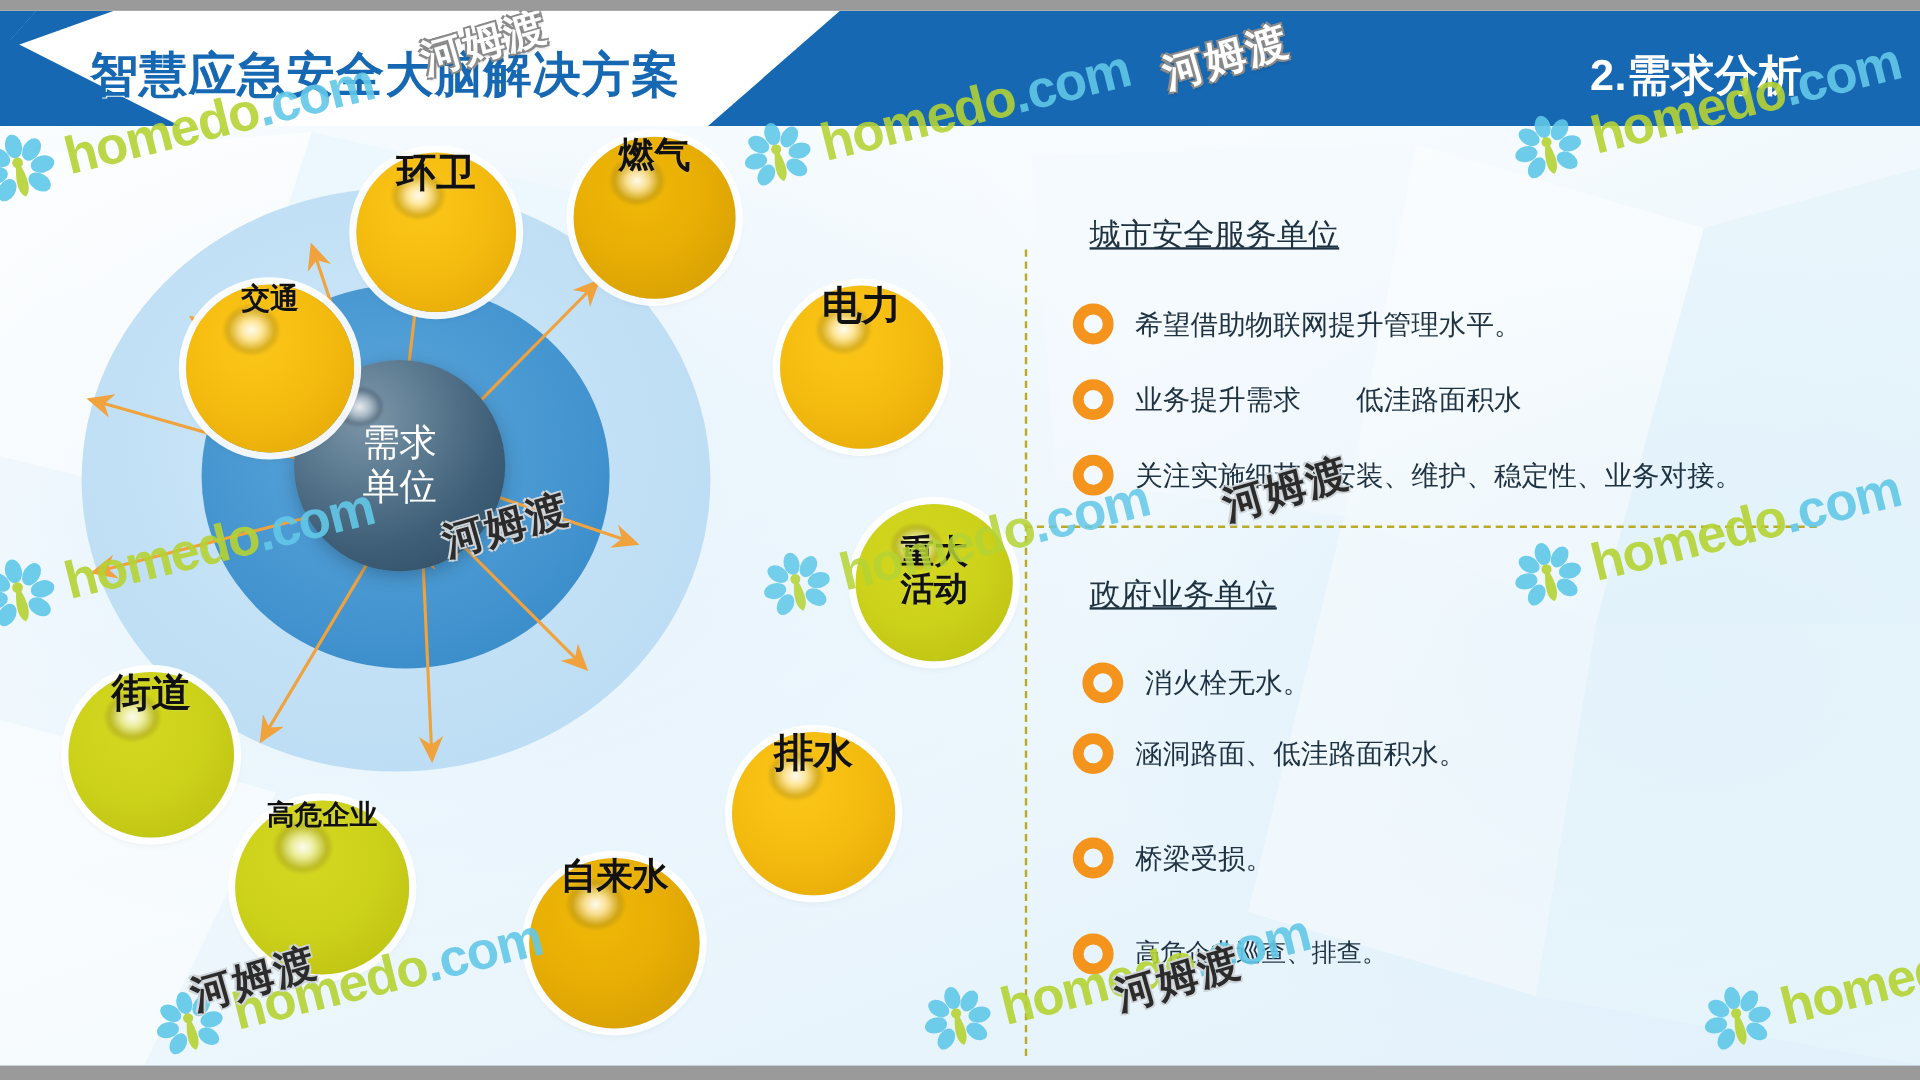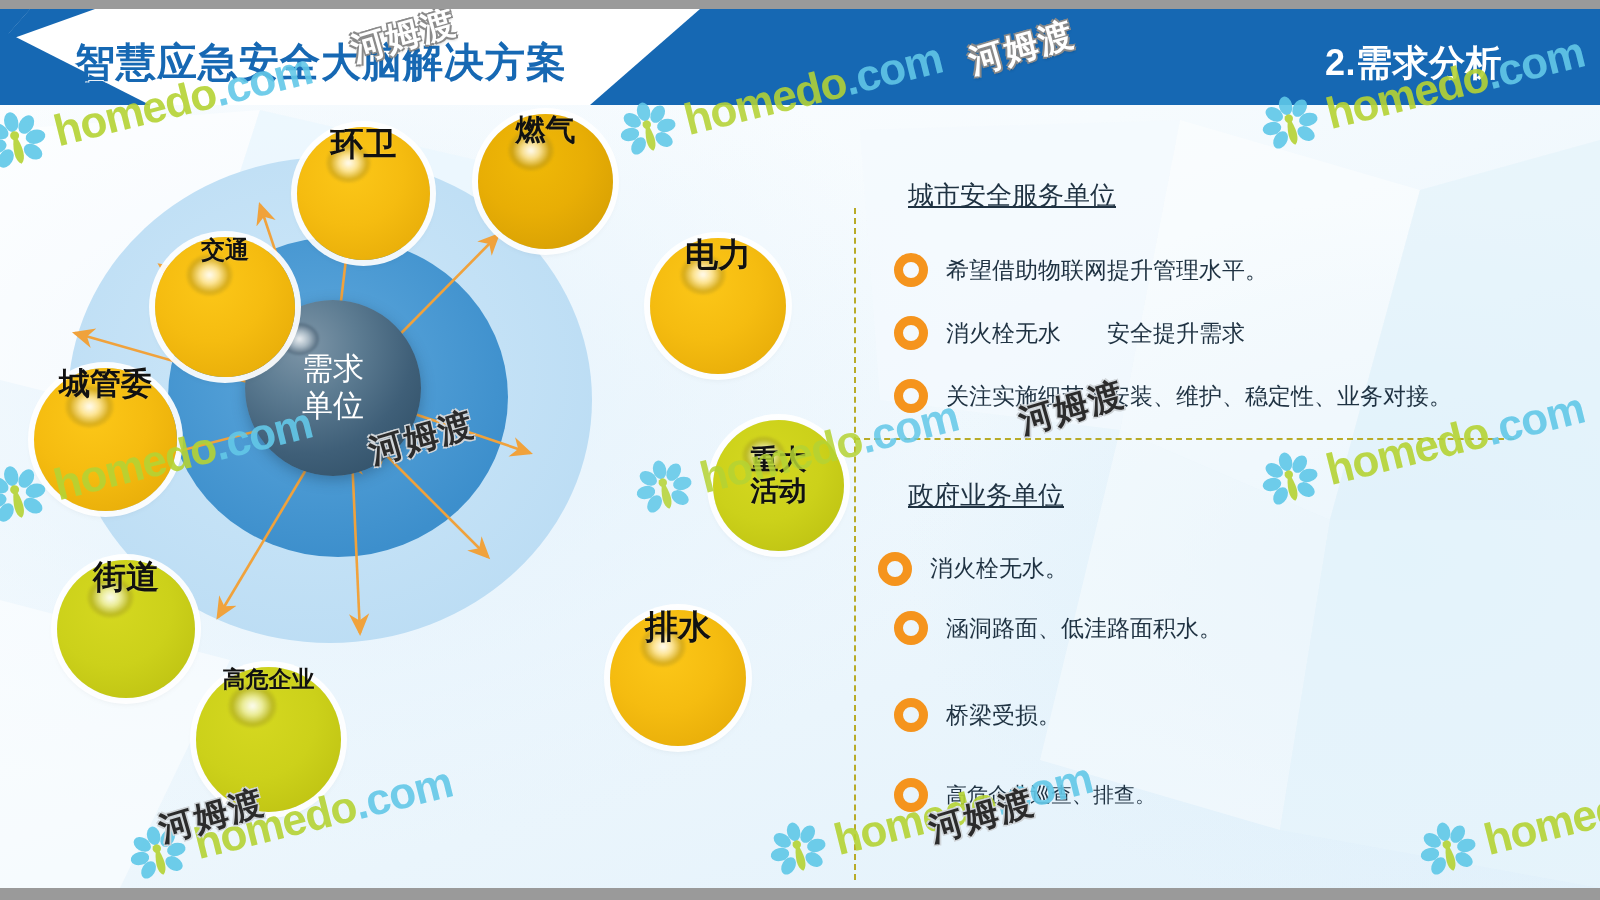--- a/index.html
+++ b/index.html
@@ -195,67 +195,67 @@
     </div>
 
     <div class="node amber" style="left:155px;top:132px;width:140px;height:140px;font-size:24px;">
       <span class="lbl">交通</span>
     </div>
 
     <div class="node amber" style="left:650px;top:133px;width:136px;height:136px;font-size:33px;">
       <span class="lbl">电力</span>
     </div>
 
-    <div class="node amber" style="left:34px;top:263px;width:143px;height:143px;font-size:31px;">
-      <span class="lbl">城管委</span>
-    </div>
 
     <div class="node lime" style="left:713px;top:315px;width:131px;height:131px;font-size:28px;">
       <span class="lbl" style="line-height:1.12;margin-top:24px;">
         <span>重大</span><br>
         <span>活动</span>
       </span>
     </div>
 
     <div class="node lime" style="left:57px;top:455px;width:138px;height:138px;font-size:33px;">
       <span class="lbl">街道</span>
     </div>
 
     <div class="node amber" style="left:610px;top:505px;width:136px;height:136px;font-size:33px;">
       <span class="lbl">排水</span>
     </div>
 
     <div class="node lime" style="left:196px;top:562px;width:145px;height:145px;font-size:23px;">
       <span class="lbl">高危企业</span>
     </div>
 
+    <div class="node amber-deep" style="left:441px;top:610px;width:142px;height:142px;font-size:30px;">
+      <span class="lbl">自来水</span>
+    </div>
   </div>
 
   <div class="right-panel">
     <div class="vdash"></div>
     <div class="hdash"></div>
 
     <div class="grp-title" style="top:58px;">城市安全服务单位</div>
 
     <div class="bullet-row" style="left:34px;top:133px;">
       <span class="ring"></span>
       <span class="bullet-text">希望借助物联网提升管理水平。</span>
     </div>
     <div class="bullet-row" style="left:34px;top:196px;">
       <span class="ring"></span>
-      <span class="bullet-text">消火栓无水　　安全提升需求</span>
+      <span class="bullet-text">业务提升需求　　低洼路面积水</span>
     </div>
     <div class="bullet-row" style="left:34px;top:259px;">
       <span class="ring"></span>
       <span class="bullet-text">关注实施细节：安装、维护、稳定性、业务对接。</span>
     </div>
 
     <div class="grp-title" style="top:358px;">政府业务单位</div>
 
-    <div class="bullet-row" style="left:18px;top:432px;font-family:Liberation Serif, serif;">
+    <div class="bullet-row" style="left:42px;top:432px;">
       <span class="ring"></span>
       <span class="bullet-text">消火栓无水。</span>
     </div>
     <div class="bullet-row" style="left:34px;top:491px;">
       <span class="ring"></span>
       <span class="bullet-text">涵洞路面、低洼路面积水。</span>
     </div>
     <div class="bullet-row" style="left:34px;top:578px;">
       <span class="ring"></span>
       <span class="bullet-text">桥梁受损。</span>

